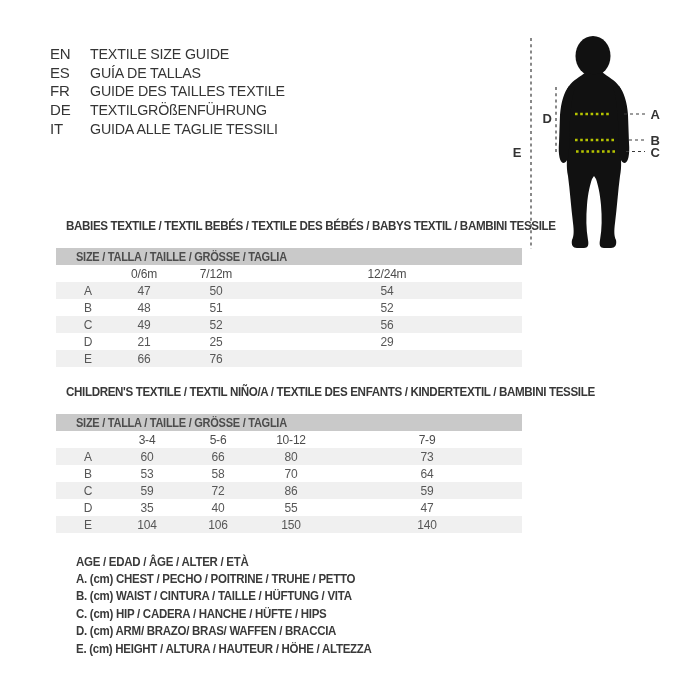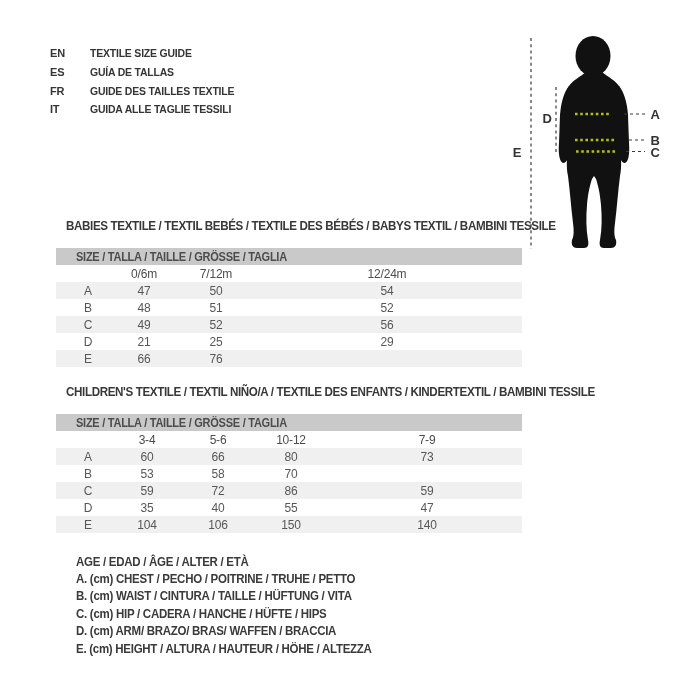--- a/index.html
+++ b/index.html
@@ -3,21 +3,21 @@
 <meta charset="utf-8">
 <style>
   html,body{margin:0;padding:0;}
   #canvas{
     position:relative;width:700px;height:700px;background:#ffffff;overflow:hidden;
     font-family:"Liberation Sans", sans-serif;color:#3b3b3b;
   }
   
   .lang-list{position:absolute;left:50px;top:44px;}
   .lang-row{display:flex;height:18.7px;align-items:center;
-    font-size:11px;font-weight:700;letter-spacing:-0.2px;color:#353535;}
+    font-size:15px;font-weight:400;letter-spacing:-0.2px;color:#353535;}
   .lang-code{width:40px;flex:0 0 40px;}
   .lang-label{white-space:nowrap;transform:scaleX(0.95);transform-origin:0 50%;}
   
   .figure{position:absolute;left:495px;top:25px;width:205px;height:235px;}
   .figure svg{position:absolute;left:0;top:0;}
   .fig-label{position:absolute;transform:translate(-50%,-50%);
     font-size:13px;font-weight:700;color:#333;letter-spacing:-0.2px;}
   
   .size-table{position:absolute;left:56px;width:466px;text-align:center;}
   .tbl-title{position:absolute;left:10px;top:-29px;white-space:nowrap;
@@ -52,20 +52,24 @@
     </div>
     <div class="lang-row">
       <span class="lang-code">ES</span>
       <span class="lang-label">GUÍA DE TALLAS</span>
     </div>
     <div class="lang-row">
       <span class="lang-code">FR</span>
       <span class="lang-label">GUIDE DES TAILLES TEXTILE</span>
     </div>
     <div class="lang-row">
+      <span class="lang-code">DE</span>
+      <span class="lang-label">TEXTILGRÖßENFÜHRUNG</span>
+    </div>
+    <div class="lang-row">
       <span class="lang-code">IT</span>
       <span class="lang-label">GUIDA ALLE TAGLIE TESSILI</span>
     </div>
   </div>
 
   <div class="figure">
     <svg width="205" height="235" viewBox="0 0 205 235">
 
       <line x1="36" y1="13" x2="36" y2="224" stroke="#3a3a3a" stroke-width="1.2" stroke-dasharray="3 3.2"></line>
 
@@ -161,20 +165,21 @@
       <span>60</span>
       <span>66</span>
       <span>80</span>
       <span>73</span>
     </div>
     <div class="trow cols-4">
       <span class="rl">B</span>
       <span>53</span>
       <span>58</span>
       <span>70</span>
+      <span>64</span>
     </div>
     <div class="trow striped cols-4">
       <span class="rl">C</span>
       <span>59</span>
       <span>72</span>
       <span>86</span>
       <span>59</span>
     </div>
     <div class="trow cols-4">
       <span class="rl">D</span>

